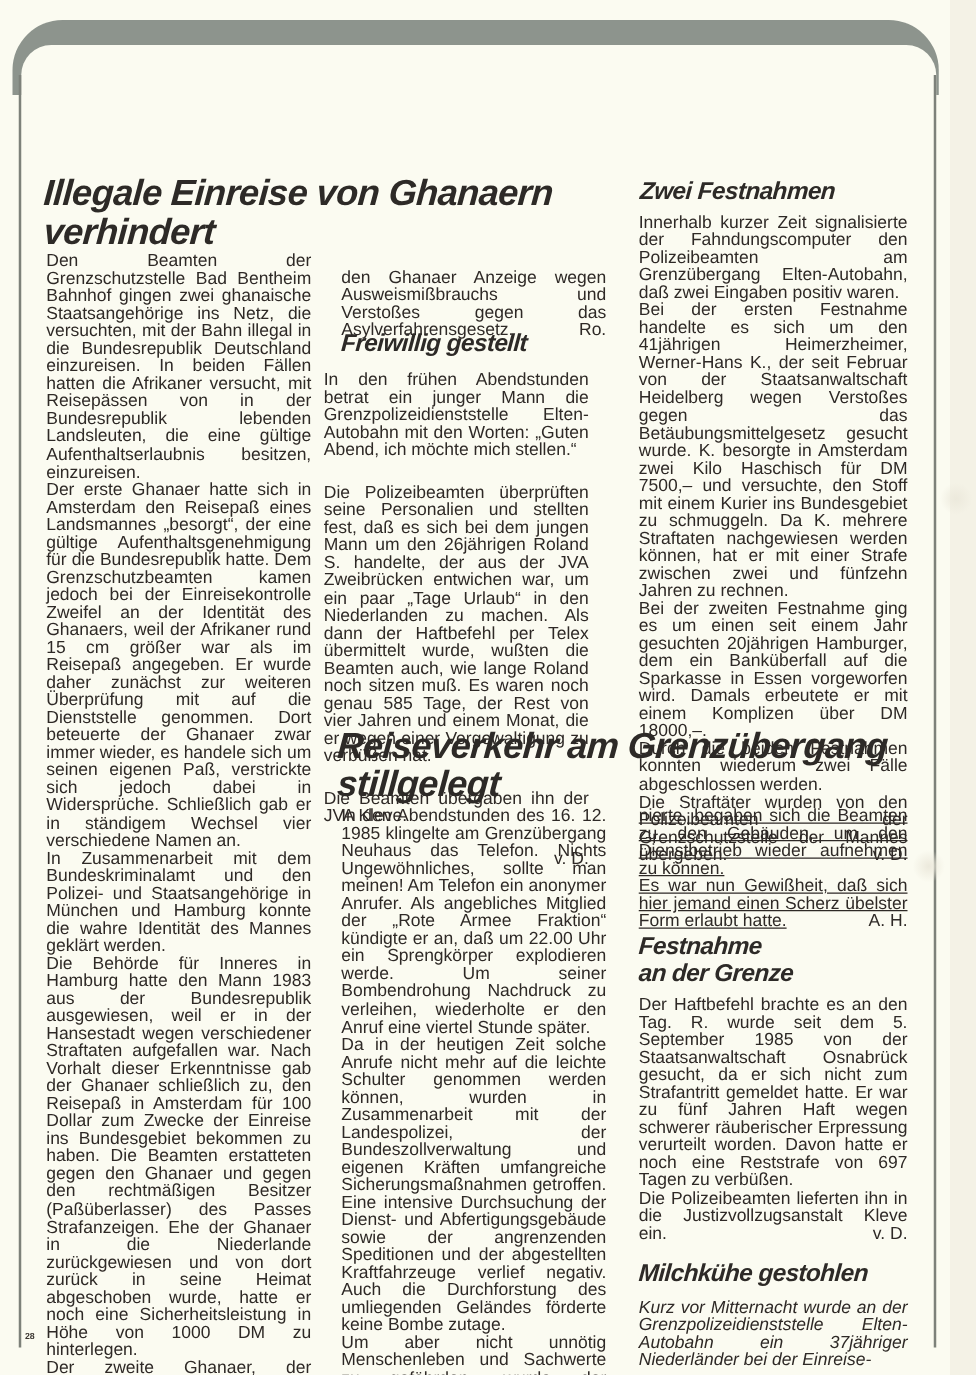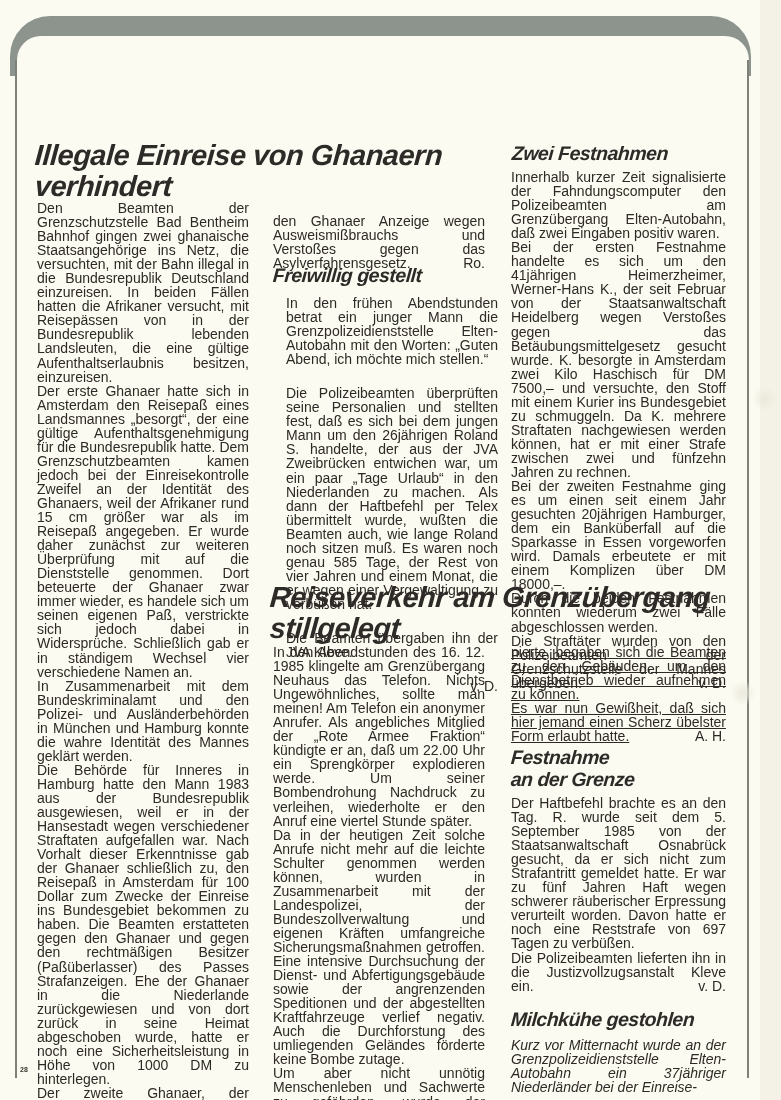--- a/index.html
+++ b/index.html
@@ -73,40 +73,40 @@
 <div class="scuff" style="left:730px;top:680px;"></div>
 
 <div class="abs" style="left:35px; top:140px; width:460px;">
   <h1 class="headline h-main">Illegale Einreise von Ghanaern</h1>
   <h1 class="headline h-main">verhindert</h1>
 </div>
 
 <div class="col" style="left:37px; top:201px; width:212px;">
   <p>Den Beamten der Grenzschutzstelle Bad Bentheim Bahnhof gingen zwei ghanaische Staatsangehörige ins Netz, die versuchten, mit der Bahn illegal in die Bundesrepublik Deutschland einzureisen. In beiden Fällen hatten die Afrikaner versucht, mit Reisepässen von in der Bundesrepublik lebenden Landsleuten, die eine gültige Aufenthaltserlaubnis besitzen, einzureisen.</p>
   <p>Der erste Ghanaer hatte sich in Amsterdam den Reisepaß eines Landsmannes „besorgt“, der eine gültige Aufenthaltsgenehmigung für die Bundesrepublik hatte. Dem Grenzschutzbeamten kamen jedoch bei der Einreisekontrolle Zweifel an der Identität des Ghanaers, weil der Afrikaner rund 15 cm größer war als im Reisepaß angegeben. Er wurde daher zunächst zur weiteren Überprüfung mit auf die Dienststelle genommen. Dort beteuerte der Ghanaer zwar immer wieder, es handele sich um seinen eigenen Paß, verstrickte sich jedoch dabei in Widersprüche. Schließlich gab er in ständigem Wechsel vier verschiedene Namen an.</p>
-  <p>In Zusammenarbeit mit dem Bundeskriminalamt und den Polizei- und Ausländerbehörden in München und Hamburg konnte die wahre Identität des Mannes geklärt werden.</p>
+  <p>In Zusammenarbeit mit dem Bundeskriminalamt und den Polizei- und Staatsangehörige in München und Hamburg konnte die wahre Identität des Mannes geklärt werden.</p>
   <p>Die Behörde für Inneres in Hamburg hatte den Mann 1983 aus der Bundesrepublik ausgewiesen, weil er in der Hansestadt wegen verschiedener Straftaten aufgefallen war. Nach Vorhalt dieser Erkenntnisse gab der Ghanaer schließlich zu, den Reisepaß in Amsterdam für 100 Dollar zum Zwecke der Einreise ins Bundesgebiet bekommen zu haben. Die Beamten erstatteten gegen den Ghanaer und gegen den rechtmäßigen Besitzer (Paßüberlasser) des Passes Strafanzeigen. Ehe der Ghanaer in die Niederlande zurückgewiesen und von dort zurück in seine Heimat abgeschoben wurde, hatte er noch eine Sicherheitsleistung in Höhe von 1000 DM zu hinterlegen.</p>
   <p>Der zweite Ghanaer, der aufgefallen war, besaß nur eine Aufenthaltsgestattung gem. § 20 des Asylverfahrensgesetzes mit räumlicher Beschränkung auf den Landkreis Itzehoe. Dort hatte er einen Asylantrag gestellt. – Als Grund für seine Reise gab der Afrikaner an, er habe sich in den Niederlanden ein Auto kaufen wollen.</p>
   <p>Da der Asylbewerber Sozialhilfeempfänger ist, wurden ihm die mitgeführten 4000,– DM Bargeld abgenommen und der zuständigen Ausländerbehörde zur Sicherung seines Unterhalts und eventueller Kosten für eine Ausweisung überwiesen.</p>
 
 </div>
 
 <div class="page-num">28</div>
 
 <div class="col" style="left:273px; top:214px; width:212px;">
   <p>
     <span>den Ghanaer Anzeige wegen Ausweismißbrauchs und Verstoßes gegen das Asylverfahrensgesetz.</span>
     <span style="float:right">Ro.</span>
   </p>
 </div>
 
 <div class="abs" style="left:273px; top:264px; width:220px;">
   <h2 class="headline h-sub">Freiwillig gestellt</h2>
 </div>
-<div class="col" style="left:286px; top:296px; width:212px;">
+<div class="col" style="left:259px; top:296px; width:212px;">
   <p>In den frühen Abendstunden betrat ein junger Mann die Grenzpolizeidienststelle Elten-Autobahn mit den Worten: „Guten Abend, ich möchte mich stellen.“</p>
   <p class="gap">Die Polizeibeamten überprüften seine Personalien und stellten fest, daß es sich bei dem jungen Mann um den 26jährigen Roland S. handelte, der aus der JVA Zweibrücken entwichen war, um ein paar „Tage Urlaub“ in den Niederlanden zu machen. Als dann der Haftbefehl per Telex übermittelt wurde, wußten die Beamten auch, wie lange Roland noch sitzen muß. Es waren noch genau 585 Tage, der Rest von vier Jahren und einem Monat, die er wegen einer Vergewaltigung zu verbüßen hat.</p>
   <p class="gap">Die Beamten übergaben ihn der JVA Kleve.</p>
   <p class="gap sig-right">v. D.</p>
 </div>
 
 <div class="abs" style="left:512px; top:142px; width:230px;">
   <h2 class="headline h-sub">Zwei Festnahmen</h2>
 </div>
 <div class="col" style="left:511px; top:170px; width:215px;">

